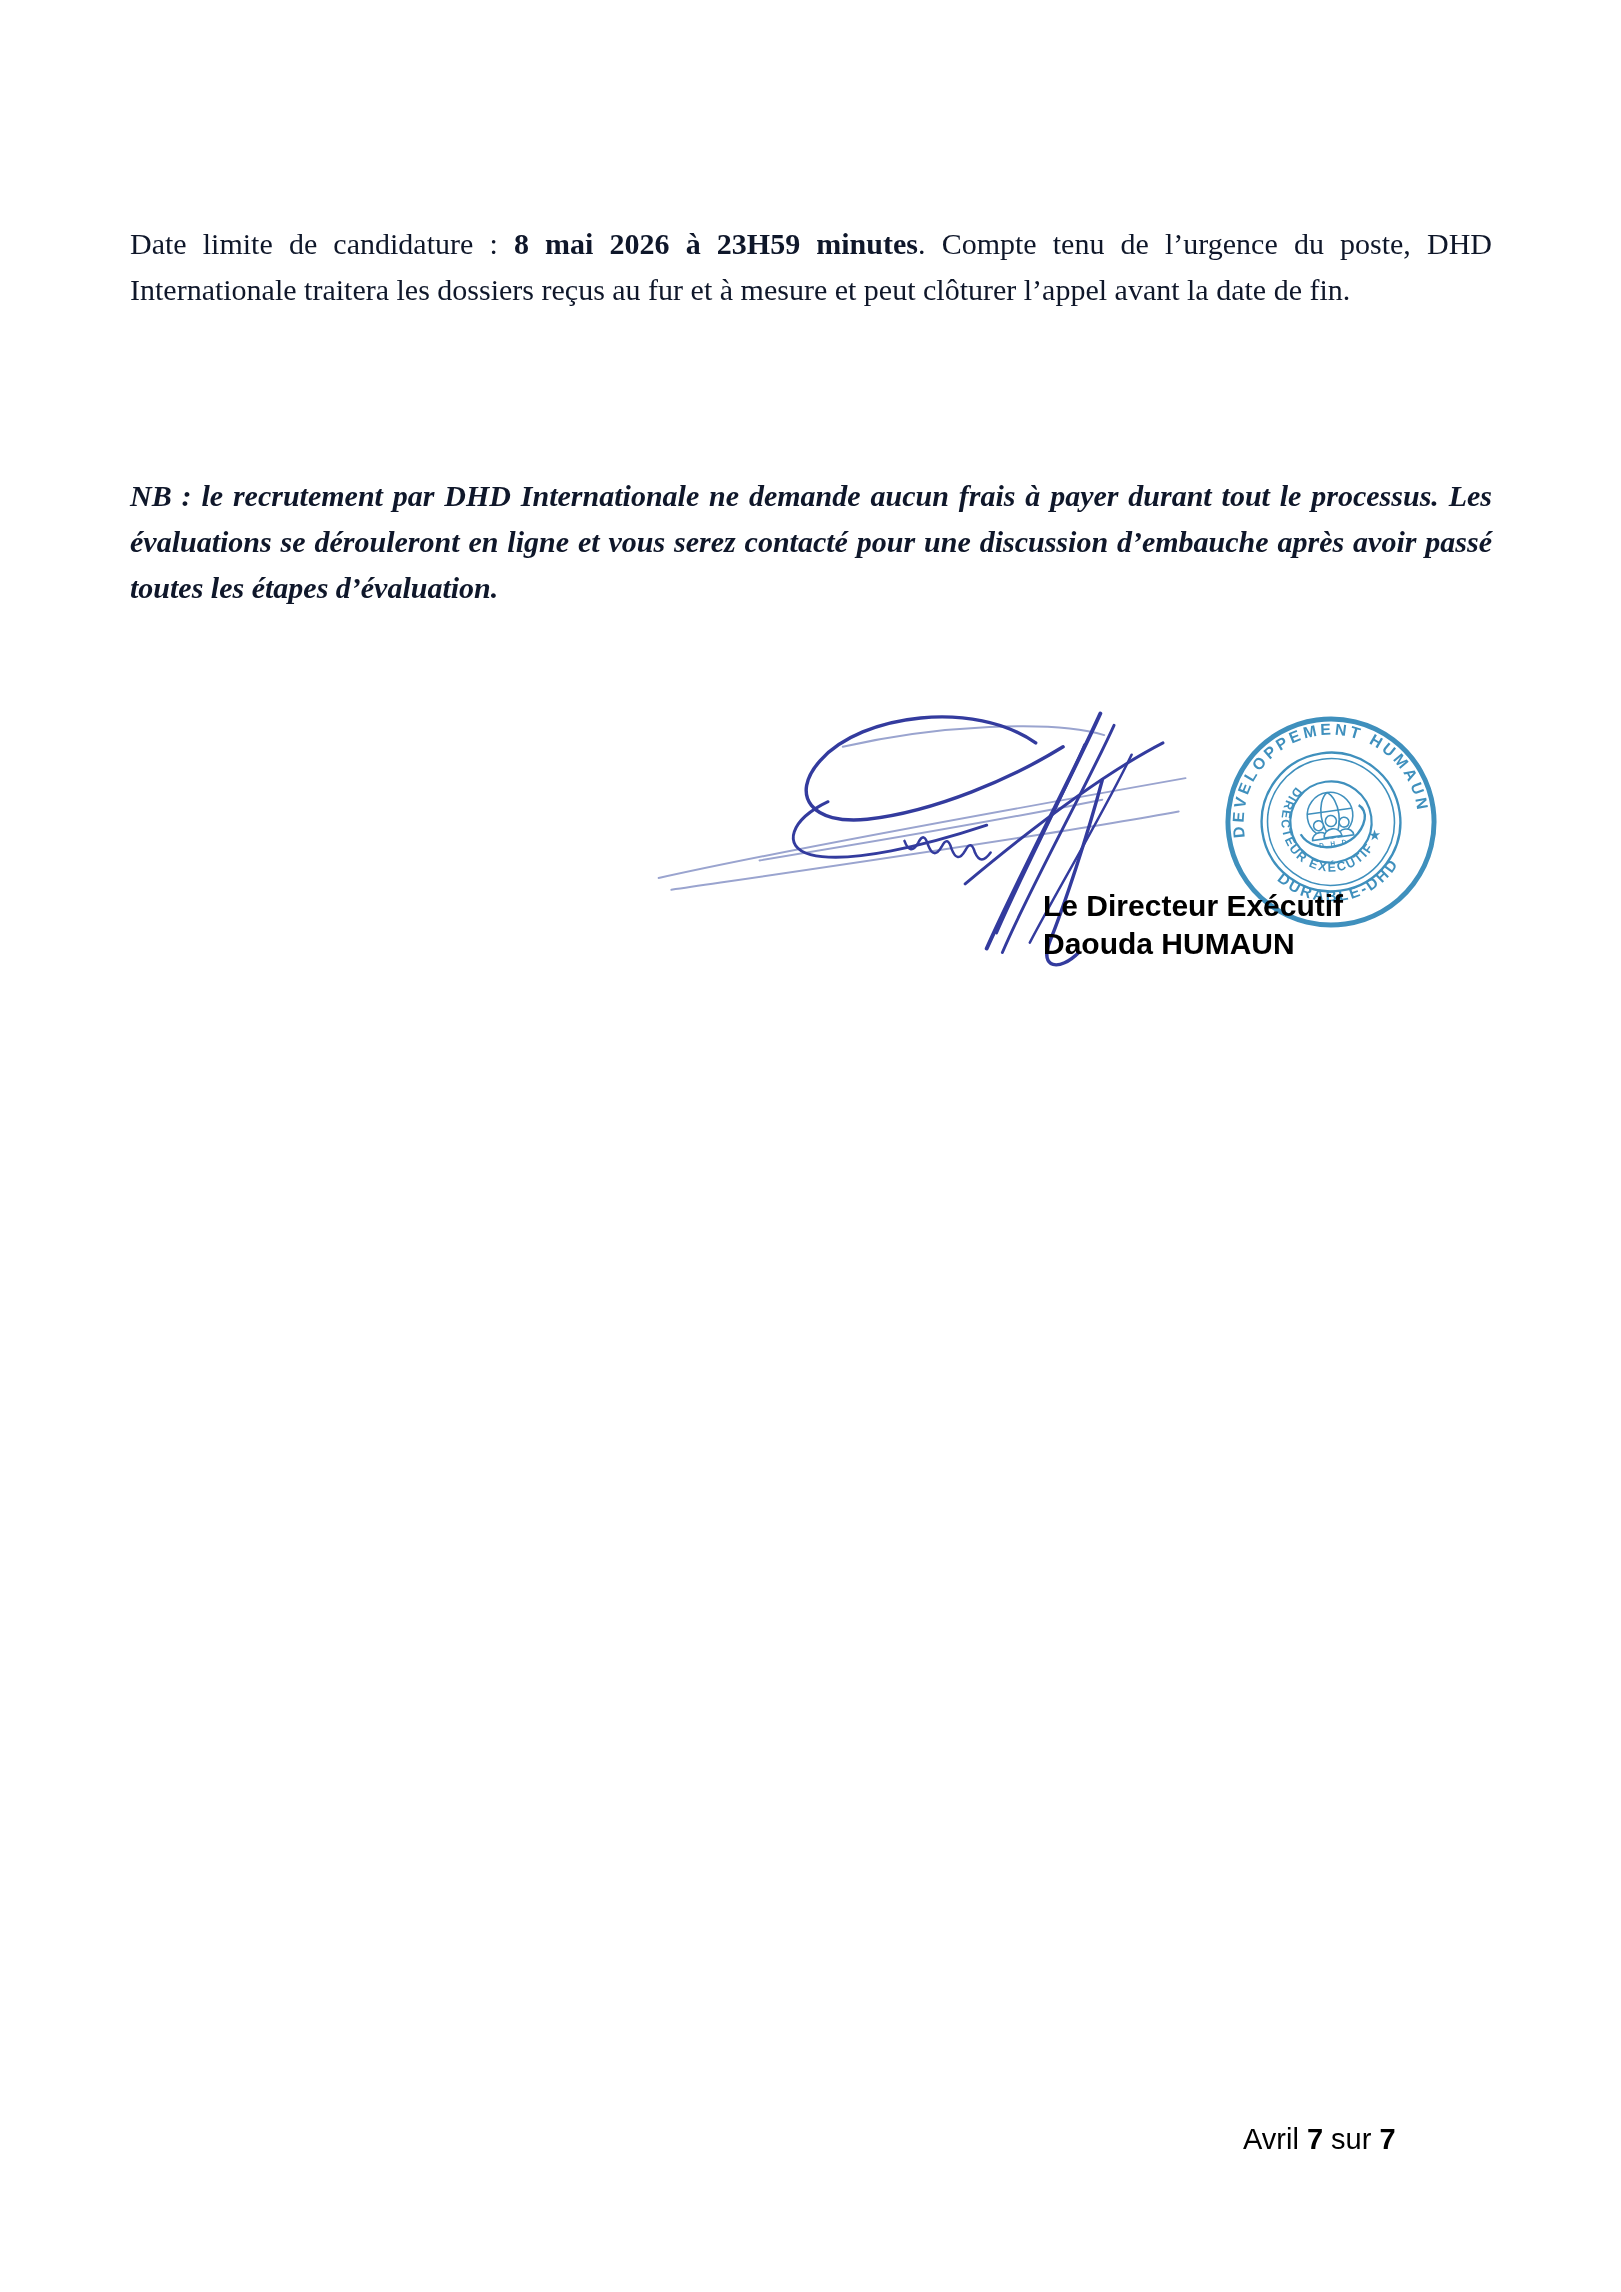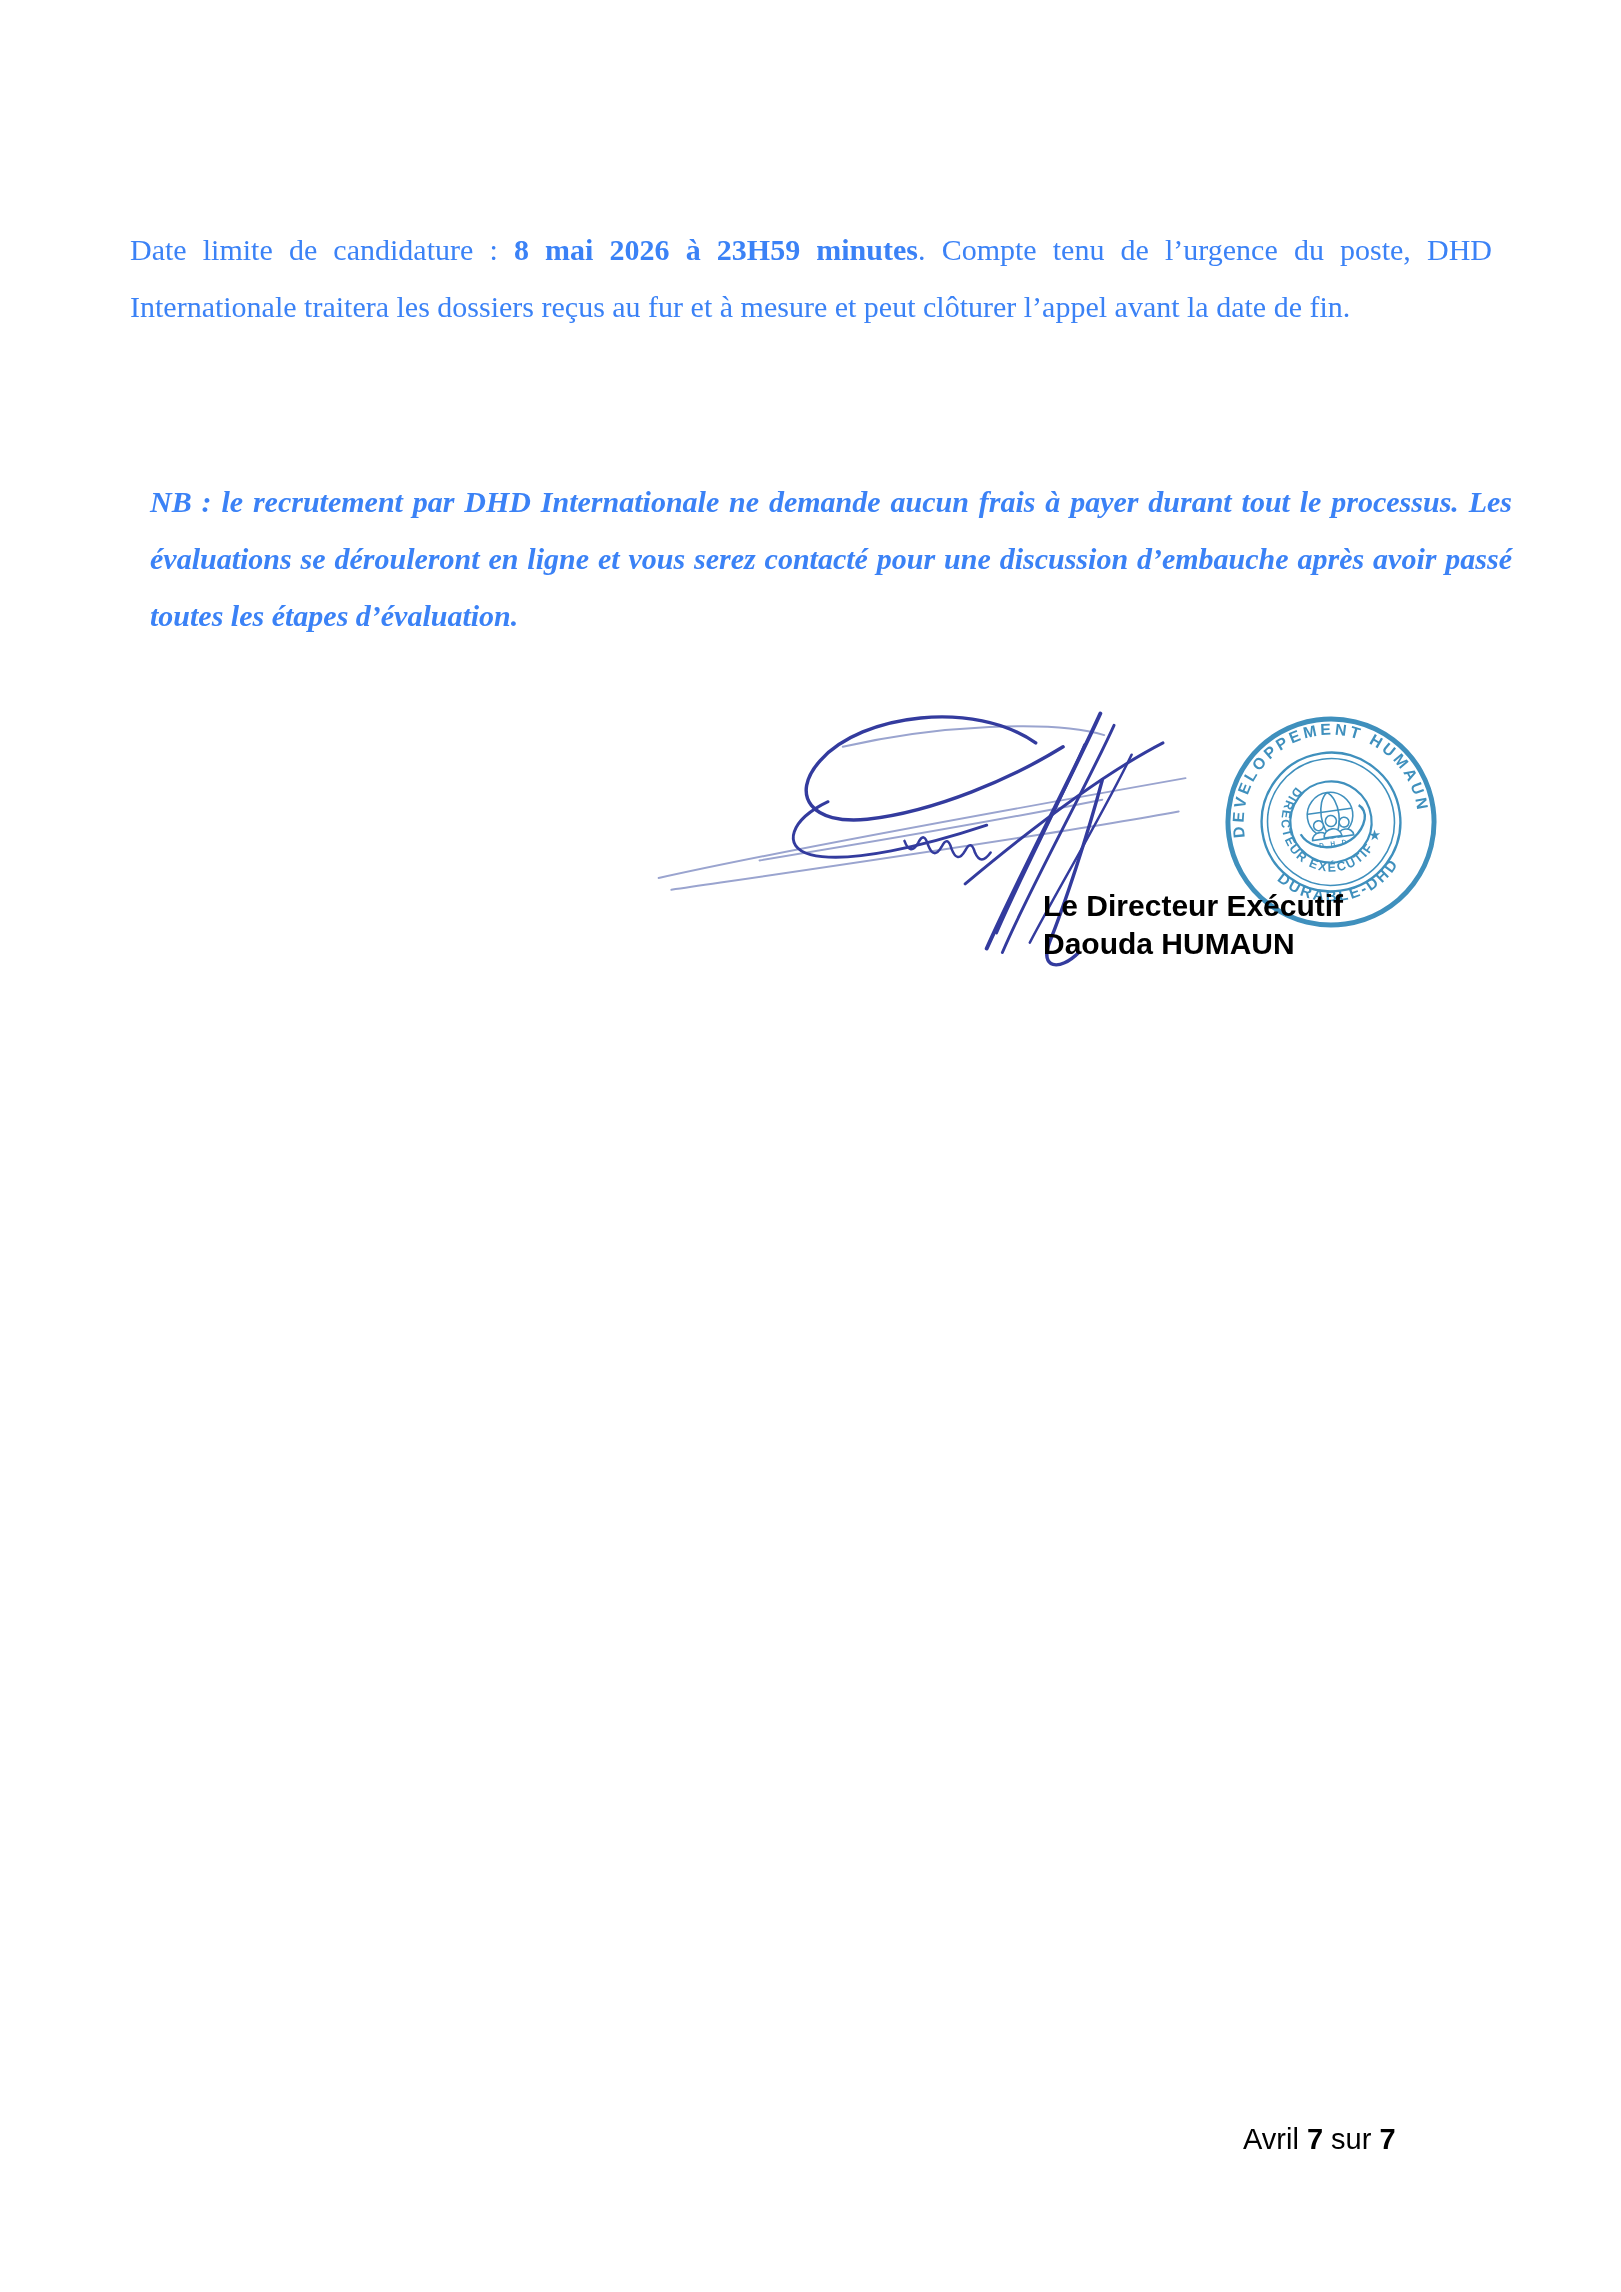--- a/index.html
+++ b/index.html
@@ -7,28 +7,28 @@
     position:relative;
     width:1621px;height:2293px;
     background:#ffffff;
     overflow:hidden;
     font-family:"Liberation Serif", serif;
     color:#000;
   }
   .bodyblock{
     position:absolute;
     left:130px;width:1362px;
-    font-size:30px;line-height:57px;
+    font-size:30px;line-height:46px;
     text-align:justify;
-    color:#3b82f6;
+    color:#0f172a;
   }
   .b{font-weight:bold;}
   .p-deadline{top:191px;}
   .p-encourage{top:355px;font-weight:bold;text-align:left;}
-  .p-nb{top:443px;font-weight:bold;font-style:italic;margin-left:20px;}
+  .p-nb{top:443px;font-weight:bold;font-style:italic;}
   .dateline{
     position:absolute;left:1048px;top:658px;
     font-size:30px;line-height:45px;
     font-weight:bold;font-style:italic;
     white-space:nowrap;
   }
   .signatory{
     position:absolute;left:1043px;top:887px;
     font-family:"Liberation Sans", sans-serif;
     font-weight:bold;font-size:30px;line-height:38px;

